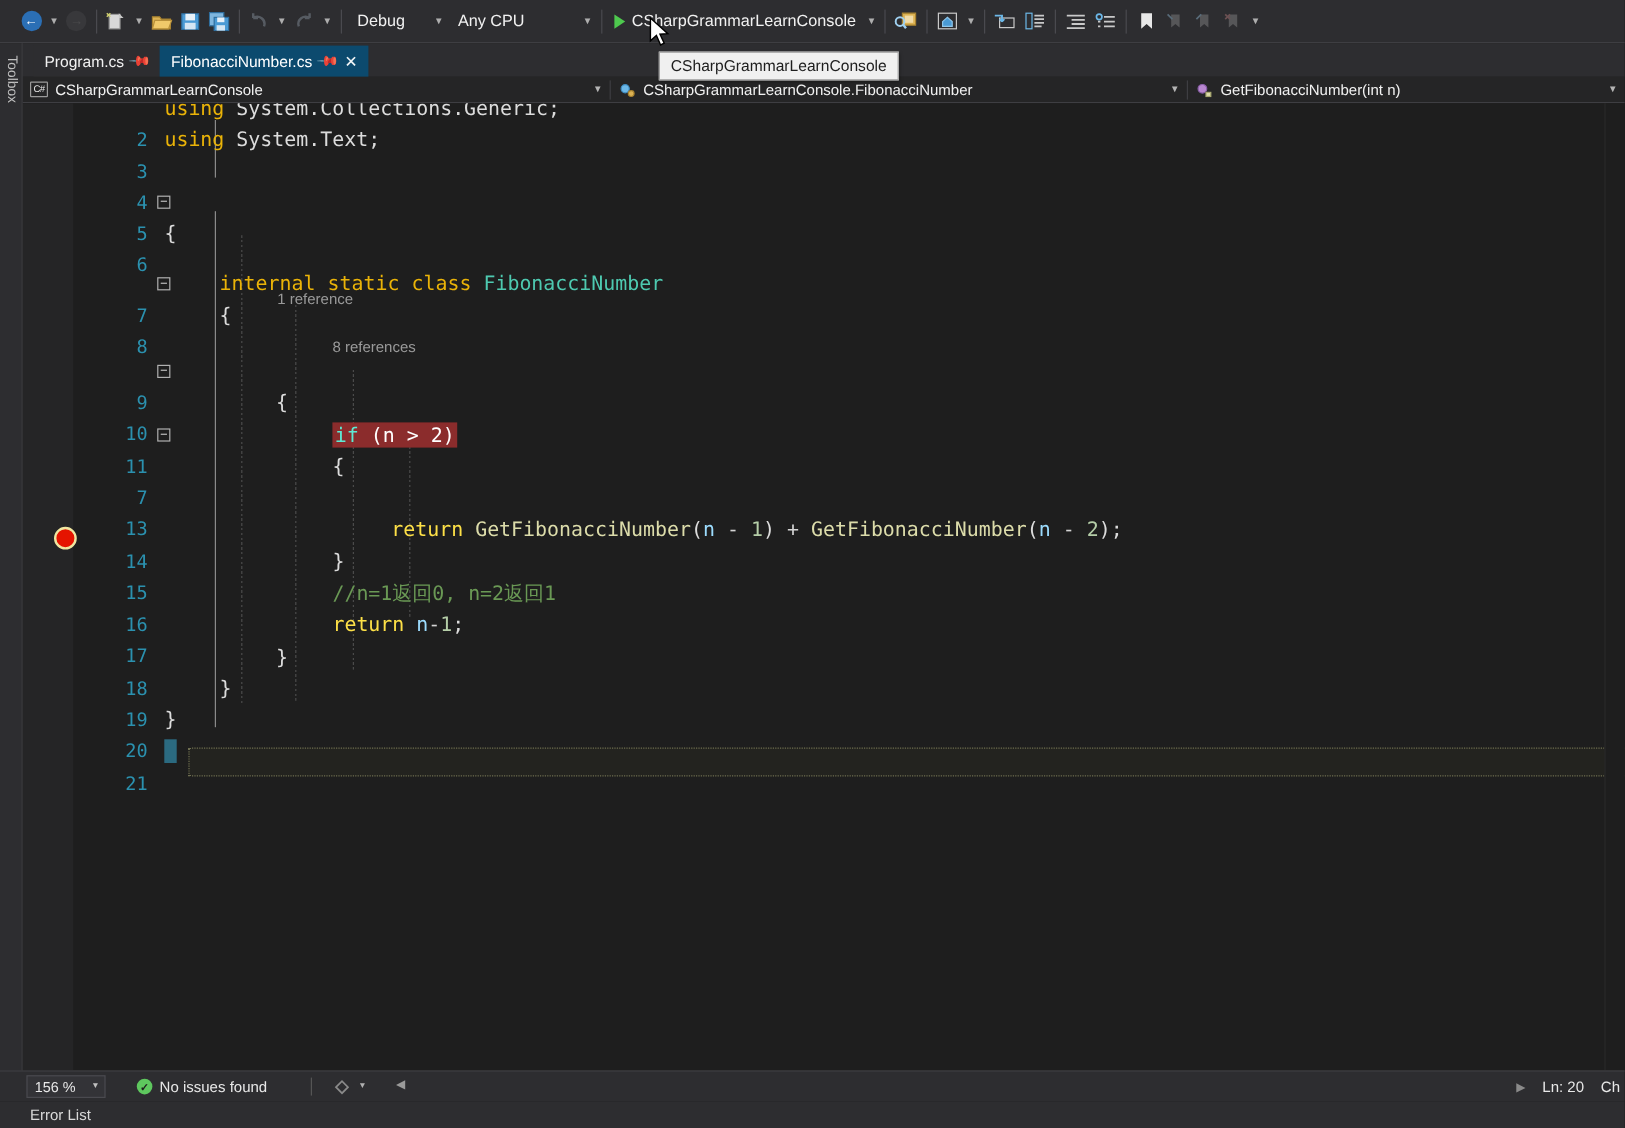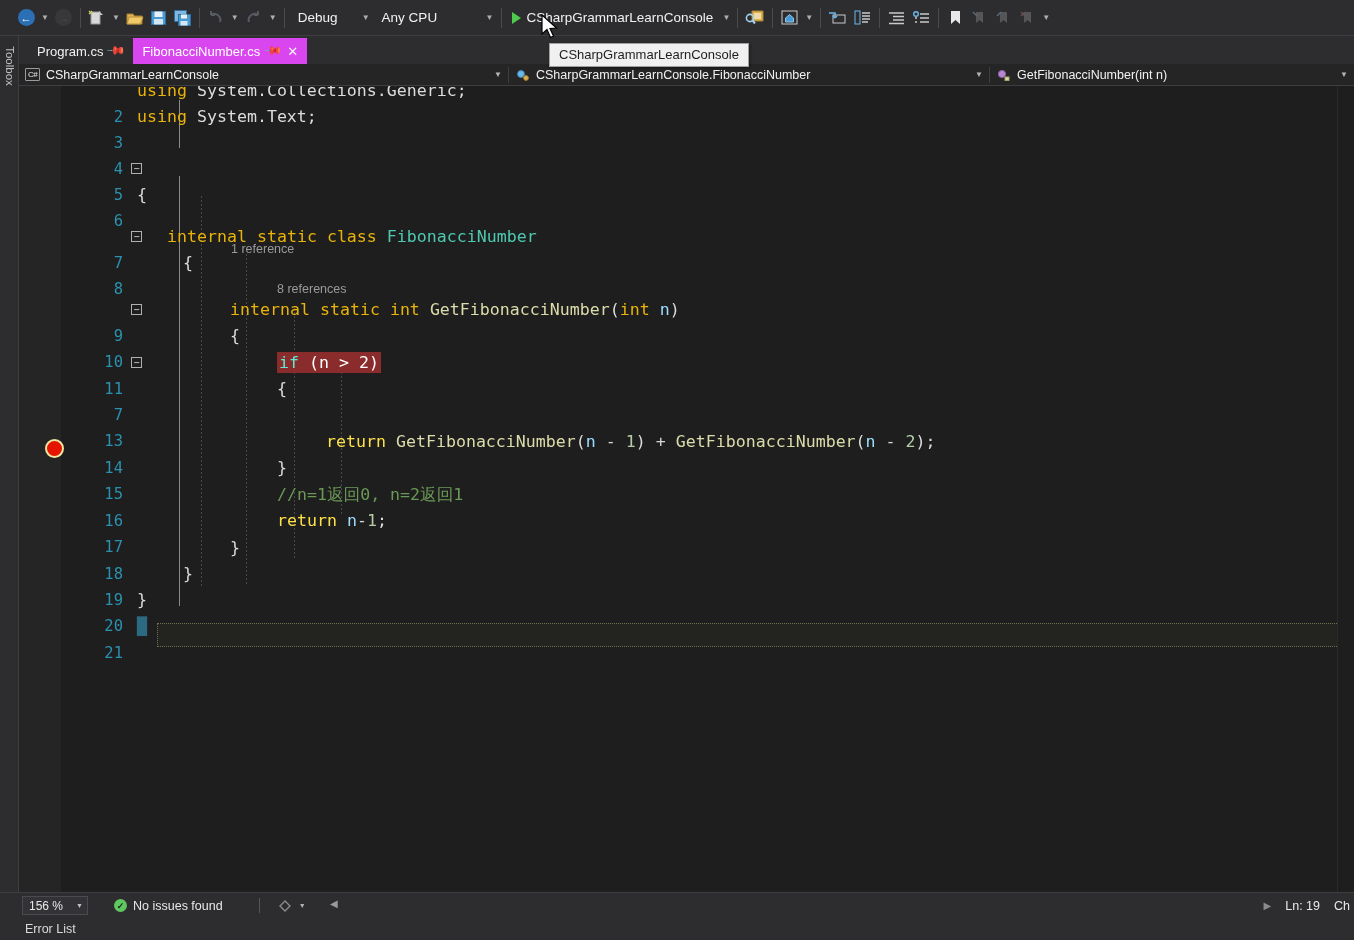--- a/index.html
+++ b/index.html
@@ -84,21 +84,21 @@
     position: absolute; left: 19px; top: 36px; width: 1335px; height: 28px;
     background: #2d2d30;
     display: flex; align-items: flex-end;
   }
   .tab {
     height: 26px; display: flex; align-items: center; gap: 6px;
     padding: 0 9px; font-size: 13px; color: #f1f1f1;
     position: relative;
   }
   .tab.inactive { color: #f1f1f1; background: #2d2d30; }
-  .tab.active { background: #d946ef; color: #ffffff; }
+  .tab.active { background: #0c4a6e; color: #ffffff; }
   .pin-glyph { font-size: 12px; opacity: .95; transform: rotate(45deg); display:inline-block; }
   .tab-close { font-size: 13px; opacity: .95; }
 
   
   #navbar {
     position: absolute; left: 19px; top: 64px; width: 1335px; height: 22px;
     background: #252526; border-bottom: 1px solid #3e3e42;
     display: flex; align-items: center;
   }
   .nav-seg {
@@ -457,36 +457,35 @@
       <span class="ltext"><span class="pl">{</span></span>
     </div>
 
     <div class="ref-line" style="position:absolute; top:104px; left:0; width:100%;margin-top:48px;">
       <span class="ref-text" style="left:170px;">1 reference</span>
     </div>
 
     <div class="code-line" style="position:absolute; top:138px; left:0; width:100%;">
       <span class="lnum">7</span>
       <span class="fold" style="left:70px;">−</span>
-      <span class="ltext" style="left:106px;"><span class="k">internal</span> <span class="k">static</span> <span class="k">class</span> <span class="ty">FibonacciNumber</span></span>
+      <span class="ltext" style="left:122px;"><span class="k">internal</span> <span class="k">static</span> <span class="k">class</span> <span class="ty">FibonacciNumber</span></span>
     </div>
 
     <div class="code-line" style="position:absolute; top:164px; left:0; width:100%;">
       <span class="lnum">8</span>
       <span class="ltext" style="left:122px;"><span class="pl">{</span></span>
     </div>
 
     <div class="ref-line" style="position:absolute; top:192px; left:0; width:100%;">
       <span class="ref-text" style="left:216px;">8 references</span>
     </div>
 
     <div class="code-line" style="position:absolute; top:211px; left:0; width:100%;">
       <span class="lnum">9</span>
       <span class="fold" style="left:70px;">−</span>
-      <span class="ltext" style="left:169px;"><span class="k">internal</span> <span class="k">static</span> <span class="k">int</span> <span class="mth">GetFibonacciNumber</span><span class="pl">(</span><span class="k">int</span> <span class="id">n</span><span class="pl">)</span></span>
     </div>
 
     <div class="code-line" style="position:absolute; top:237px; left:0; width:100%;">
       <span class="lnum">10</span>
       <span class="ltext" style="left:169px;"><span class="pl">{</span></span>
     </div>
 
     <div class="code-line" style="position:absolute; top:264px; left:0; width:100%;">
       <span class="lnum">11</span>
       <span class="fold" style="left:70px;">−</span>
@@ -558,21 +557,21 @@
   </div>
   <div class="sb-div"></div>
   <div style="margin-left:18px; display:flex; align-items:center; gap:5px;">
     <svg width="16" height="14" viewBox="0 0 16 14">
       <path d="M2 7 L7 2 L12 7 L7 12 Z" fill="none" stroke="#8a8a8a" stroke-width="1.4"></path>
     </svg>
     <span style="font-size:7px; color:#b0b0b0;">▼</span>
   </div>
   <div class="sb-right">
     <span style="color:#8a8a8a; font-size:10px;">▶</span>
-    <span class="sb-txt">Ln: 19</span>
+    <span class="sb-txt">Ln: 20</span>
     <span class="sb-txt">Ch</span>
   </div>
 </div>
 
 <div id="hscroll-strip">
   <span class="h-arrow" style="position:absolute; left:0; top:2px;">◀</span>
 </div>
 
 <div id="bottom-dock">
   <span id="errorlist-label">Error List</span>

